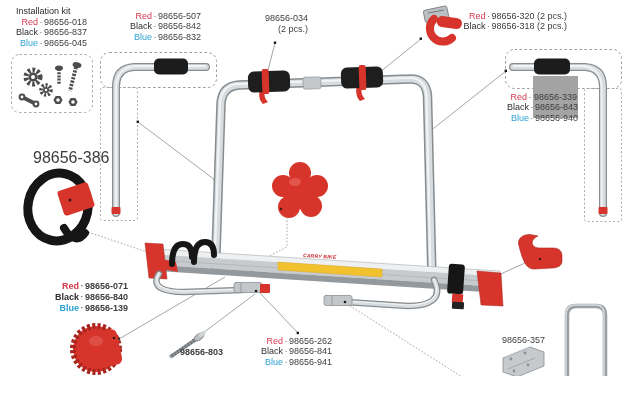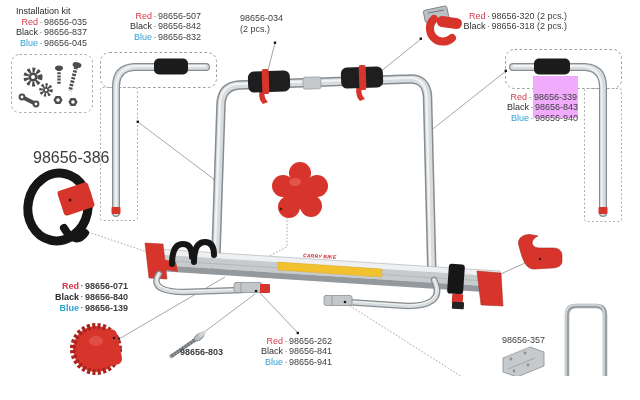--- a/index.html
+++ b/index.html
@@ -1,27 +1,27 @@
 <!DOCTYPE html>
 <html><head>
 <meta charset="utf-8">
 <style>
   html,body{margin:0;padding:0;background:#fff;}
   #canvas{position:relative;width:640px;height:376px;background:#ffffff;overflow:hidden;
           font-family:"Liberation Sans",sans-serif;}
   #art{position:absolute;left:0;top:0;z-index:1;}
   .lbl{position:absolute;z-index:2;font-size:9px;color:#3d3d3d;line-height:10.8px;white-space:nowrap;}
   .ra{text-align:right;}
-  .ctr{text-align:left;}
+  .ctr{text-align:right;}
   .row{white-space:nowrap;}
   .cname.red{color:#d6394e;}
   .cname.blk{color:#2e2e2e;}
   .cname.blu{color:#2da2d4;}
   .sep{padding:0 1.5px;color:#666;}
-  .hl{background:#f0abfc;padding:16px 1px;}
+  .hl{background:#a3a3a3;padding:16px 1px;}
   .kit-title{color:#2b2b2b;}
   .big{font-size:16px;}
   .sticker-text{position:absolute;z-index:2;font-size:5px;font-weight:bold;font-style:italic;
                 color:#c9242e;letter-spacing:.25px;transform:rotate(3.6deg);}
 </style>
 </head>
 <body>
 
 <div id="canvas">
 
@@ -216,21 +216,21 @@
     <circle cx="511" cy="359" r="1.4" fill="#8a9094"></circle>
         <circle cx="525" cy="353" r="1.4" fill="#8a9094"></circle>
     <circle cx="514" cy="371" r="1.4" fill="#8a9094"></circle>
         <circle cx="528" cy="365" r="1.4" fill="#8a9094"></circle>
   </g>
 </svg>
 
 <div class="lbl kit-title" style="left:16px;top:6px;">Installation kit</div>
 
 <div class="lbl ra" style="left:6px;top:16.5px;width:81px;">
-  <div class="row"><span class="cname red">Red</span><span class="sep">·</span><span class="num">98656-035</span></div>
+  <div class="row"><span class="cname red">Red</span><span class="sep">·</span><span class="num">98656-018</span></div>
   <div class="row"><span class="cname blk">Black</span><span class="sep">·</span><span class="num">98656-837</span></div>
   <div class="row"><span class="cname blu">Blue</span><span class="sep">·</span><span class="num">98656-045</span></div>
 </div>
 
 <div class="lbl ra" style="left:120px;top:10.5px;width:81px;">
   <div class="row"><span class="cname red">Red</span><span class="sep">·</span><span class="num">98656-507</span></div>
   <div class="row"><span class="cname blk">Black</span><span class="sep">·</span><span class="num">98656-842</span></div>
   <div class="row"><span class="cname blu">Blue</span><span class="sep">·</span><span class="num">98656-832</span></div>
 </div>
 

